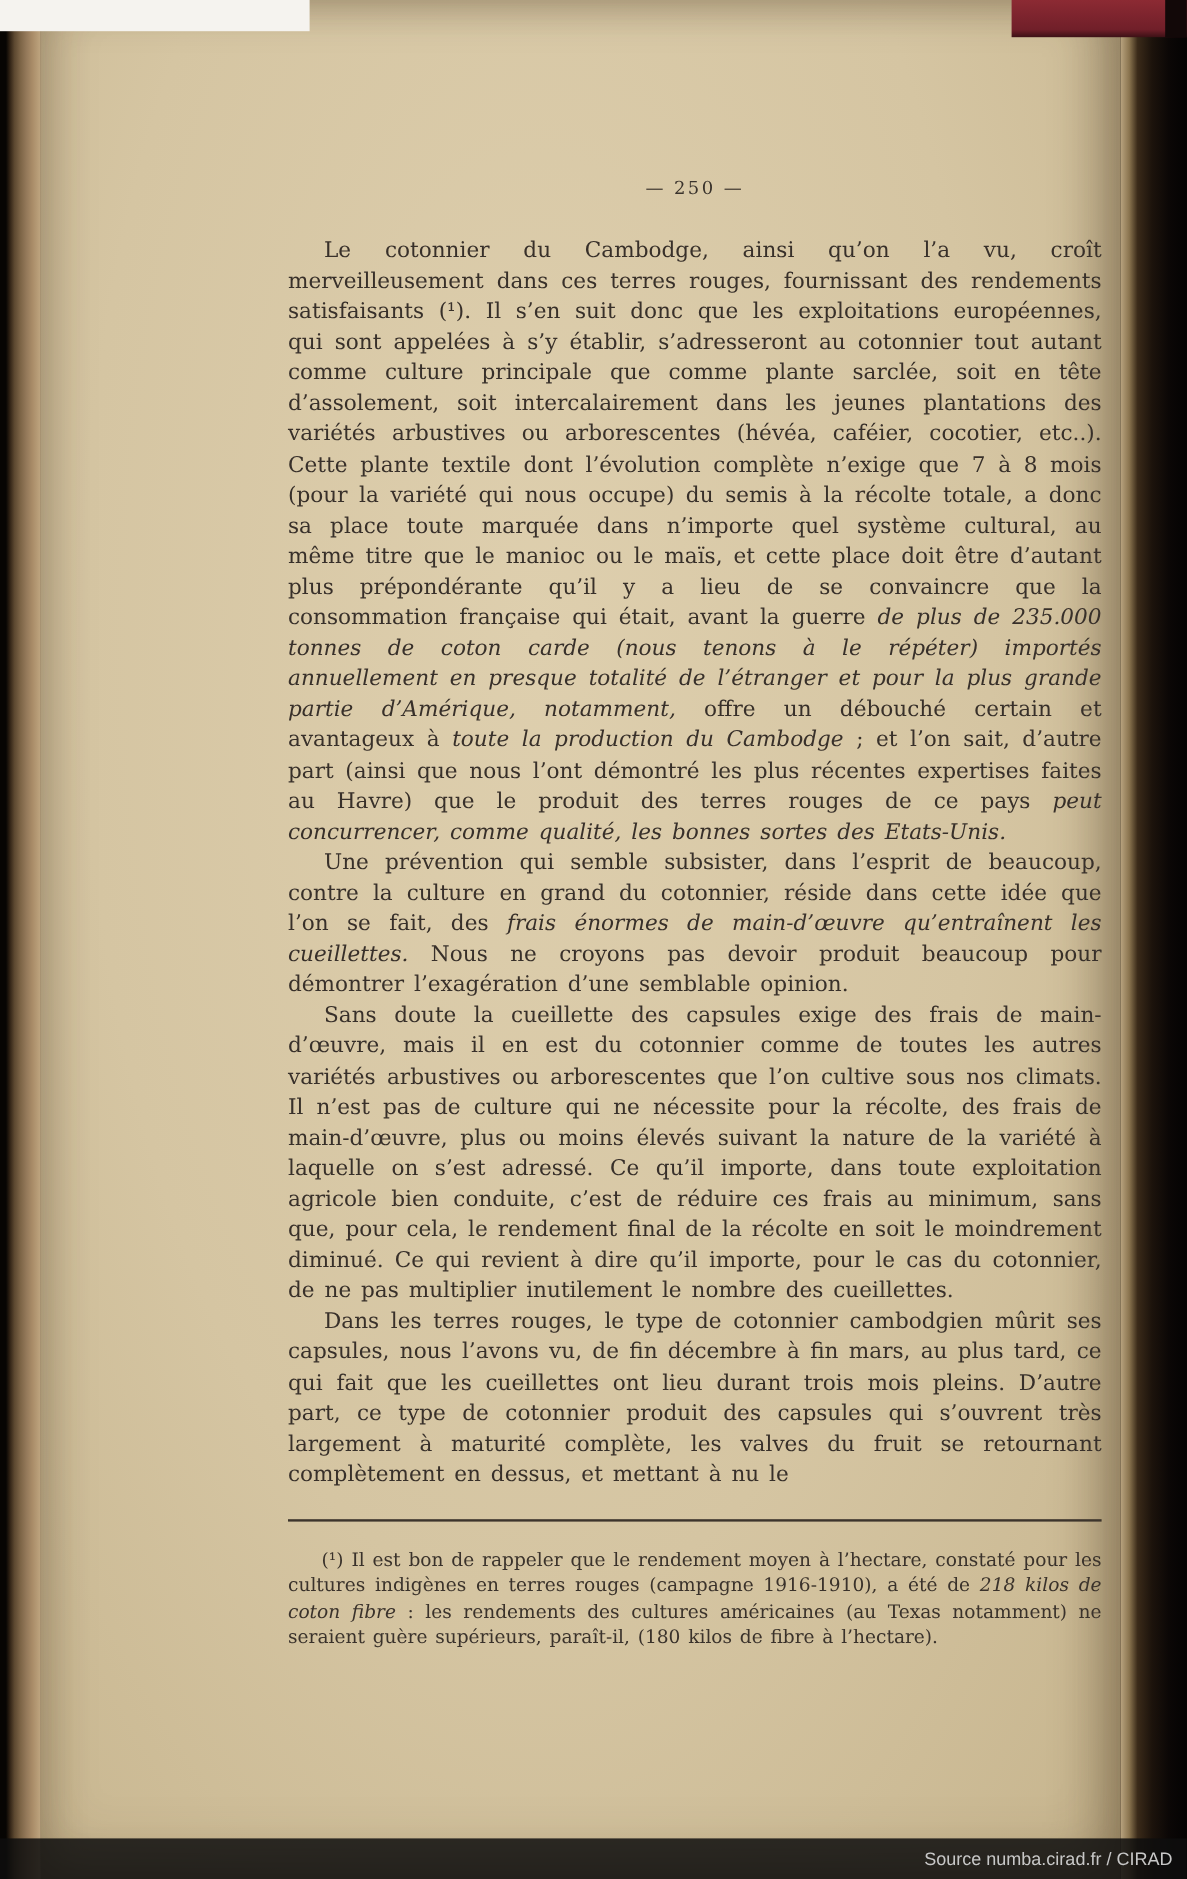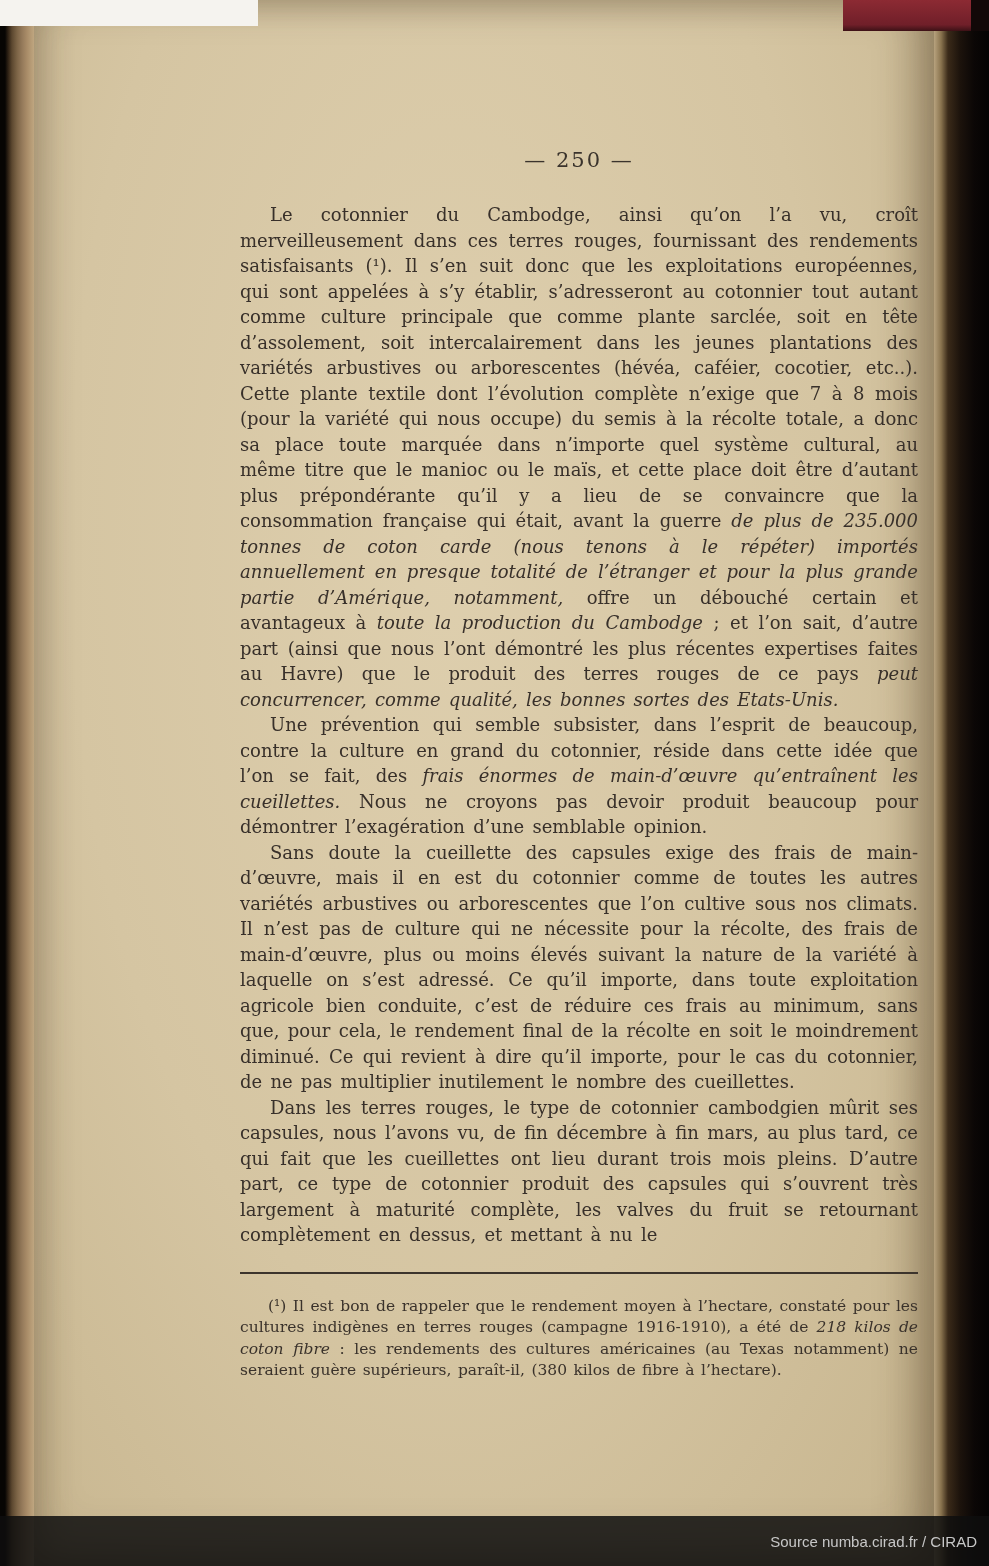--- a/index.html
+++ b/index.html
@@ -50,21 +50,21 @@
 
   
   .text-area {
     position: absolute; left: 206px; top: 148px; width: 678px;
     color: #38302а;
     color: #38302a;
     z-index: 2;
   }
   .page-number {
     text-align: center;
-    font-size: 21px;
+    font-size: 15px;
     letter-spacing: 2px;
     margin: 0 0 30px 0;
     color: #3a332c;
   }
   .body-par {
     margin: 0;
     text-indent: 30px;
     text-align: justify;
     font-size: 18px;
     line-height: 25.5px;
@@ -85,21 +85,21 @@
     text-align: justify;
     font-size: 15.5px;
     line-height: 21.5px;
     word-spacing: 1.5px;
     color: #3a322b;
   }
   .footnote-par em { font-style: italic; }
 
   
   .source-bar {
-    position: absolute; left: 0; right: 0; bottom: 0; height: 50px;
+    position: absolute; left: 0; right: 0; bottom: 0; height: 34px;
     background: rgba(14, 14, 14, 0.85);
     z-index: 10;
     display: flex; align-items: center; justify-content: flex-end;
   }
   .source-bar span {
     color: #c7c7c7;
     font-family: "Liberation Sans", sans-serif;
     font-size: 15px;
     padding-right: 12px;
   }
@@ -112,21 +112,21 @@
 <div class="page">
   <div class="text-area">
     <p class="page-number">— 250 —</p>
     <div id="paragraphs">
         <p class="body-par"><span>Le cotonnier du Cambodge, ainsi qu’on l’a vu, croît merveilleusement dans ces terres rouges, fournissant des rendements satisfaisants (¹). Il s’en suit donc que les exploitations européennes, qui sont appelées à s’y établir, s’adresseront au cotonnier tout autant comme culture principale que comme plante sarclée, soit en tête d’assolement, soit intercalairement dans les jeunes plantations des variétés arbustives ou arborescentes (hévéa, caféier, cocotier, etc..). Cette plante textile dont l’évolution complète n’exige que 7 à 8 mois (pour la variété qui nous occupe) du semis à la récolte totale, a donc sa place toute marquée dans n’importe quel système cultural, au même titre que le manioc ou le maïs, et cette place doit être d’autant plus prépondérante qu’il y a lieu de se convaincre que la consommation française qui était, avant la guerre </span><em>de plus de 235.000 tonnes de coton carde (nous tenons à le répéter) importés annuellement en presque totalité de l’étranger et pour la plus grande partie d’Amérique, notamment,</em><span> offre un débouché certain et avantageux à </span><em>toute la production du Cambodge</em><span> ; et l’on sait, d’autre part (ainsi que nous l’ont démontré les plus récentes expertises faites au Havre) que le produit des terres rouges de ce pays </span><em>peut concurrencer, comme qualité, les bonnes sortes des Etats-Unis.</em></p>
         <p class="body-par"><span>Une prévention qui semble subsister, dans l’esprit de beaucoup, contre la culture en grand du cotonnier, réside dans cette idée que l’on se fait, des </span><em>frais énormes de main-d’œuvre qu’entraînent les cueillettes.</em><span> Nous ne croyons pas devoir produit beaucoup pour démontrer l’exagération d’une semblable opinion.</span></p>
         <p class="body-par"><span>Sans doute la cueillette des capsules exige des frais de main-d’œuvre, mais il en est du cotonnier comme de toutes les autres variétés arbustives ou arborescentes que l’on cultive sous nos climats. Il n’est pas de culture qui ne nécessite pour la récolte, des frais de main-d’œuvre, plus ou moins élevés suivant la nature de la variété à laquelle on s’est adressé. Ce qu’il importe, dans toute exploitation agricole bien conduite, c’est de réduire ces frais au minimum, sans que, pour cela, le rendement final de la récolte en soit le moindrement diminué. Ce qui revient à dire qu’il importe, pour le cas du cotonnier, de ne pas multiplier inutilement le nombre des cueillettes.</span></p>
         <p class="body-par"><span>Dans les terres rouges, le type de cotonnier cambodgien mûrit ses capsules, nous l’avons vu, de fin décembre à fin mars, au plus tard, ce qui fait que les cueillettes ont lieu durant trois mois pleins. D’autre part, ce type de cotonnier produit des capsules qui s’ouvrent très largement à maturité complète, les valves du fruit se retournant complètement en dessus, et mettant à nu le</span></p>
       </div>
     <hr class="footnote-rule">
-    <p class="footnote-par" id="footnote-text"><span>(¹) Il est bon de rappeler que le rendement moyen à l’hectare, constaté pour les cultures indigènes en terres rouges (campagne 1916-1910), a été de </span><em>218 kilos de coton fibre</em><span> : les rendements des cultures américaines (au Texas notamment) ne seraient guère supérieurs, paraît-il, (380 kilos de fibre à l’hectare).</span></p>
+    <p class="footnote-par" id="footnote-text"><span>(¹) Il est bon de rappeler que le rendement moyen à l’hectare, constaté pour les cultures indigènes en terres rouges (campagne 1916-1910), a été de </span><em>218 kilos de coton fibre</em><span> : les rendements des cultures américaines (au Texas notamment) ne seraient guère supérieurs, paraît-il, (180 kilos de fibre à l’hectare).</span></p>
   </div>
 </div>
 <div class="top-white-corner"></div>
 <div class="top-red-corner"></div>
 
 <div class="source-bar">
   <span>Source numba.cirad.fr / CIRAD</span>
 </div>
 
 </body></html>

